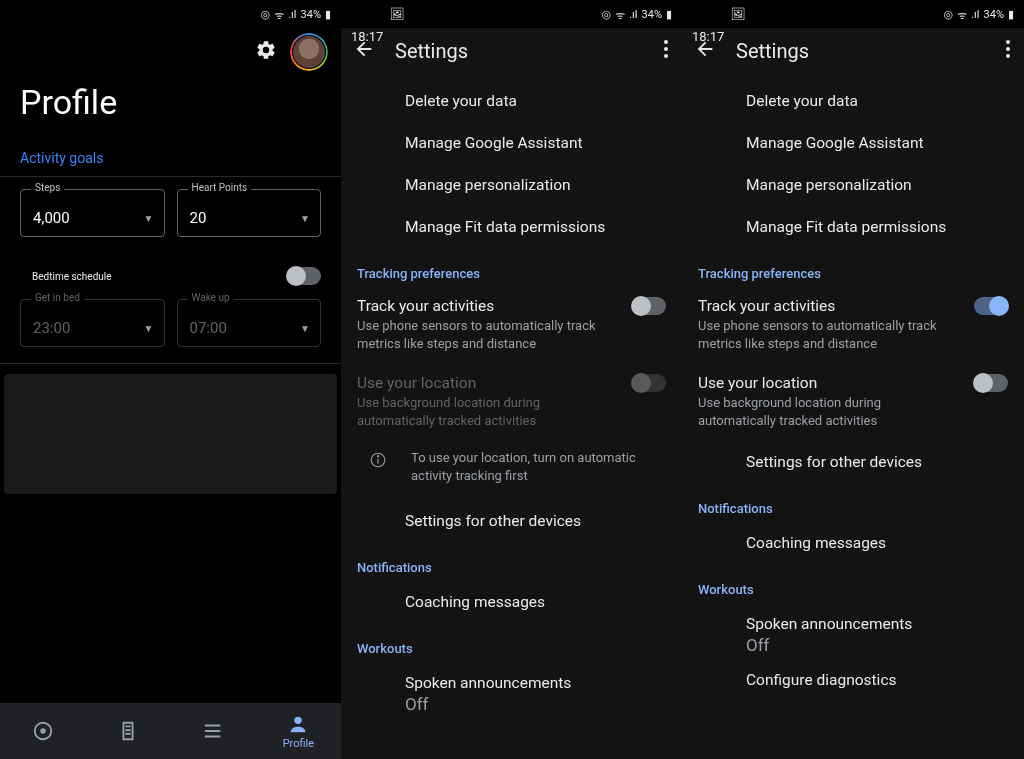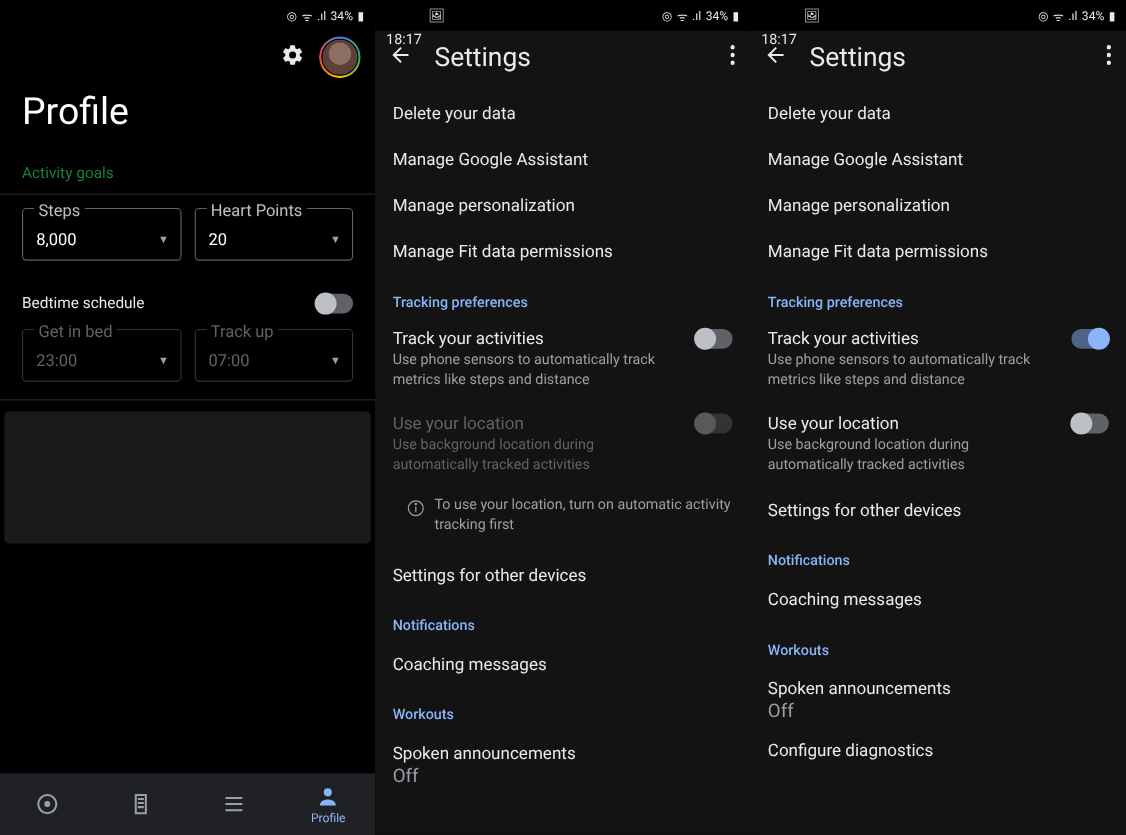--- a/index.html
+++ b/index.html
@@ -71,21 +71,21 @@
   .s1-title {
     background: #000;
     padding: 0 20px 22px 20px;
     font-size: 34px;
     font-weight: 400;
     color: #fff;
   }
   .s1-body { background: #000; flex: 1; display: flex; flex-direction: column; }
   .section-label {
     font-size: 14px;
-    color: #15803d;
+    color: #3b82f6;
     padding: 6px 20px 10px 20px;
   }
   .divider { height: 1px; background: #2a2a2a; margin: 0; }
   .dropdown-row {
     display: flex; gap: 12px;
     padding: 12px 20px 16px 20px;
   }
   .dropdown {
     flex: 1;
     border: 1px solid #5f6368;
@@ -96,33 +96,33 @@
     align-items: center;
     justify-content: space-between;
     height: 48px;
   }
   .dropdown.disabled { border-color: #333; }
   .dropdown .dd-label {
     position: absolute;
     top: -8px; left: 10px;
     background: #000;
     padding: 0 4px;
-    font-size: 15px;
+    font-size: 10px;
     color: #bdc1c6;
   }
   .dropdown .dd-value { font-size: 15px; color: #fff; }
   .dropdown.disabled .dd-value,
   .dropdown.disabled .dd-label { color: #5f6368; }
   .dropdown .chev { font-size: 10px; color: #9aa0a6; }
 
   .toggle-row {
     display: flex; align-items: center; justify-content: space-between;
     padding: 14px 20px;
   }
-  .toggle-row .trow-label { font-size: 14px; }
+  .toggle-row .trow-label { font-size: 10px; margin-left: 12px; }
 
   .about-box {
     margin: 10px 4px 0 4px;
     background: #1a1a1a;
     height: 120px;
     border-radius: 4px;
   }
 
   
   .switch {
@@ -167,29 +167,30 @@
   .bottomnav .nav-item .nav-label { font-size: 11px; }
 
   
   .appbar {
     display: flex;
     align-items: center;
     padding: 10px 12px 16px 12px;
     gap: 20px;
   }
   .appbar .back svg { width: 22px; height: 22px; fill: #e8eaed; }
-  .appbar .title { font-size: 24px; color: #e8eaed; flex: 1; }
+  .appbar .title { font-size: 20px; color: #e8eaed; flex: 1; }
   .appbar .more { color: #e8eaed; font-size: 18px; padding-right: 2px; }
   .more svg { width: 4px; height: 18px; }
 
   .settings-body { padding: 0 16px; display: flex; flex-direction: column; }
   .setting-item {
     padding: 12px 0;
     font-size: 15.5px;
     color: #e8eaed;
+    margin-left: 48px;
   }
   .section-header {
     color: #8ab4f8;
     font-size: 13px;
     font-weight: 500;
     padding: 18px 0 6px 0;
   }
   .tracking-item {
     display: flex;
     align-items: flex-start;
@@ -203,21 +204,21 @@
   .tracking-item .ti-desc {
     font-size: 13px;
     color: #9aa0a6;
     line-height: 1.35;
     margin-top: 2px;
   }
   .tracking-item .ti-desc.disabled { color: #5f6368; }
   .info-row {
     display: flex;
     align-items: flex-start;
-    gap: 8px;
+    gap: 24px;
     padding: 8px 0 14px 12px;
   }
   .info-row svg { width: 18px; height: 18px; fill: none; stroke: #9aa0a6; stroke-width: 1.5; flex-shrink: 0; margin-top: 2px; }
   .info-row .info-text { font-size: 13px; color: #9aa0a6; line-height: 1.4; }
 
   .sub-value { font-size: 17px; color: #9aa0a6; margin-top: 2px; }
 
   .screen3 .section-header { color: #8ab4f8; }
 
 </style>
@@ -248,21 +249,21 @@
 
   <div class="s1-title">Profile</div>
 
   <div class="s1-body">
     <div class="section-label">Activity goals</div>
     <div class="divider"></div>
 
     <div class="dropdown-row">
       <div class="dropdown">
         <span class="dd-label">Steps</span>
-        <span class="dd-value">8,000</span>
+        <span class="dd-value">4,000</span>
         <span class="chev">▼</span>
       </div>
       <div class="dropdown">
         <span class="dd-label">Heart Points</span>
         <span class="dd-value">20</span>
         <span class="chev">▼</span>
       </div>
     </div>
 
     <div class="toggle-row">
@@ -270,21 +271,21 @@
       <div class="switch off"></div>
     </div>
 
     <div class="dropdown-row" style="padding-top:0;">
       <div class="dropdown disabled">
         <span class="dd-label">Get in bed</span>
         <span class="dd-value">23:00</span>
         <span class="chev">▼</span>
       </div>
       <div class="dropdown disabled">
-        <span class="dd-label">Track up</span>
+        <span class="dd-label">Wake up</span>
         <span class="dd-value">07:00</span>
         <span class="chev">▼</span>
       </div>
     </div>
 
     <div class="divider"></div>
     <div class="about-box"></div>
   </div>
 
   <div class="bottomnav">

